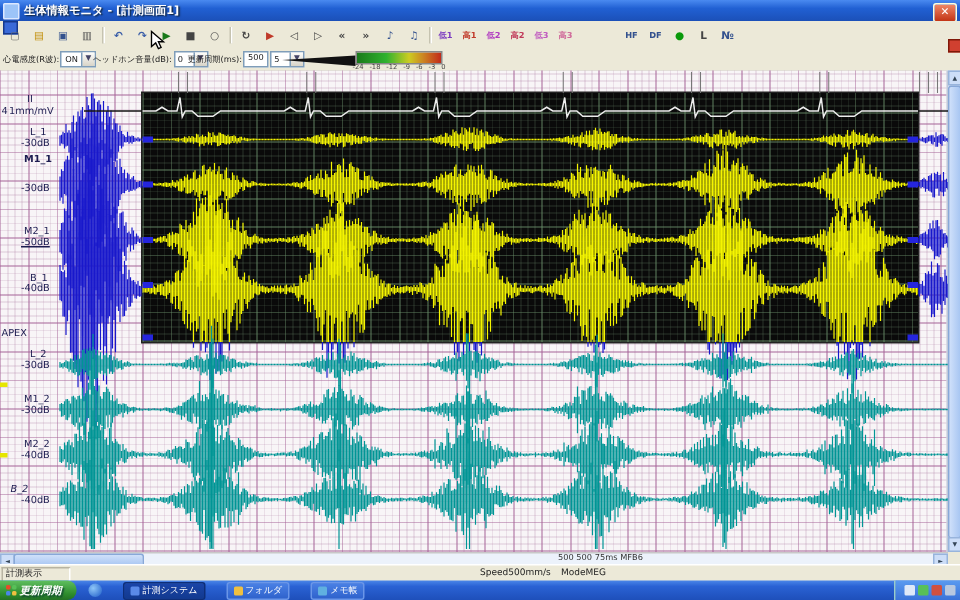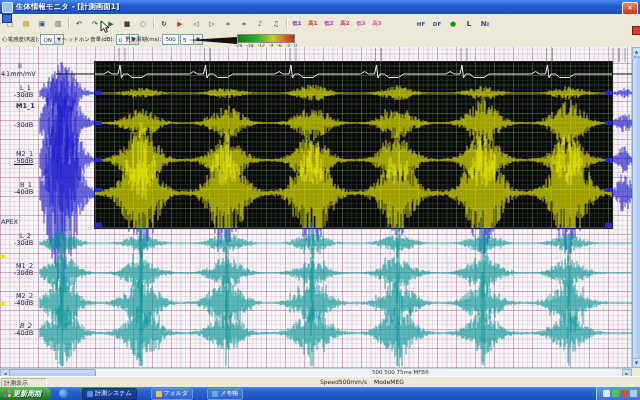--- a/index.html
+++ b/index.html
@@ -244,21 +244,21 @@
       <span class="chlabel" style="left: 14px; top: 111px; text-decoration: underline;">-50dB</span>
       <span class="chlabel" style="left: 20px; top: 135px;">B_1</span>
       <span class="chlabel" style="left: 14px; top: 142px;">-40dB</span>
       <span class="chlabel" style="left: 1px; top: 172px;">APEX</span>
       <span class="chlabel" style="left: 20px; top: 186px;">L_2</span>
       <span class="chlabel" style="left: 14px; top: 193px;">-30dB</span>
       <span class="chlabel" style="left: 16px; top: 216px; text-align: center;">M1_2</span>
       <span class="chlabel" style="left: 14px; top: 223px;">-30dB</span>
       <span class="chlabel" style="left: 16px; top: 246px;">M2_2</span>
       <span class="chlabel" style="left: 14px; top: 253px;">-40dB</span>
-      <span class="chlabel" style="left: 20px; top: 276px; font-style: italic;">B_2</span>
+      <span class="chlabel" style="left: 7px; top: 276px; font-style: italic;">B_2</span>
       <span class="chlabel" style="left: 14px; top: 283px;">-40dB</span>
       <span class="ymark" style="top: 208px;"></span>
       <span class="ymark" style="top: 255px;"></span>
     </div>
 
   <div class="vscroll">
     <span class="varr" style="top:0">▲</span>
     <span class="vthumb"></span>
     <span class="varr" style="bottom:0">▼</span>
   </div>

